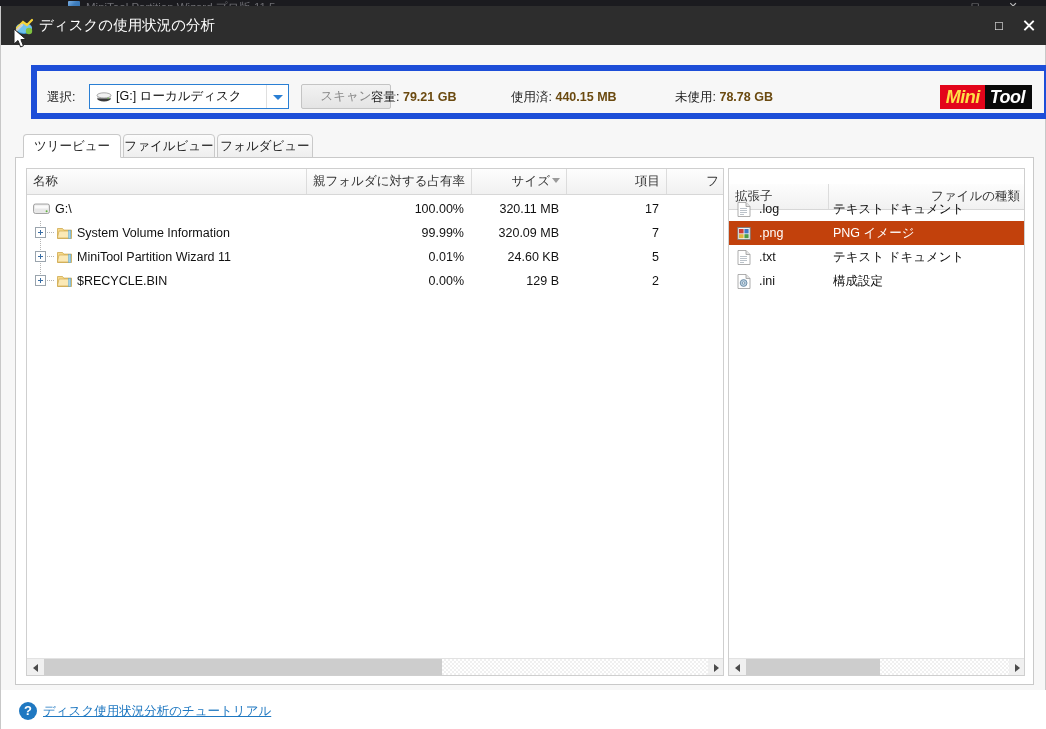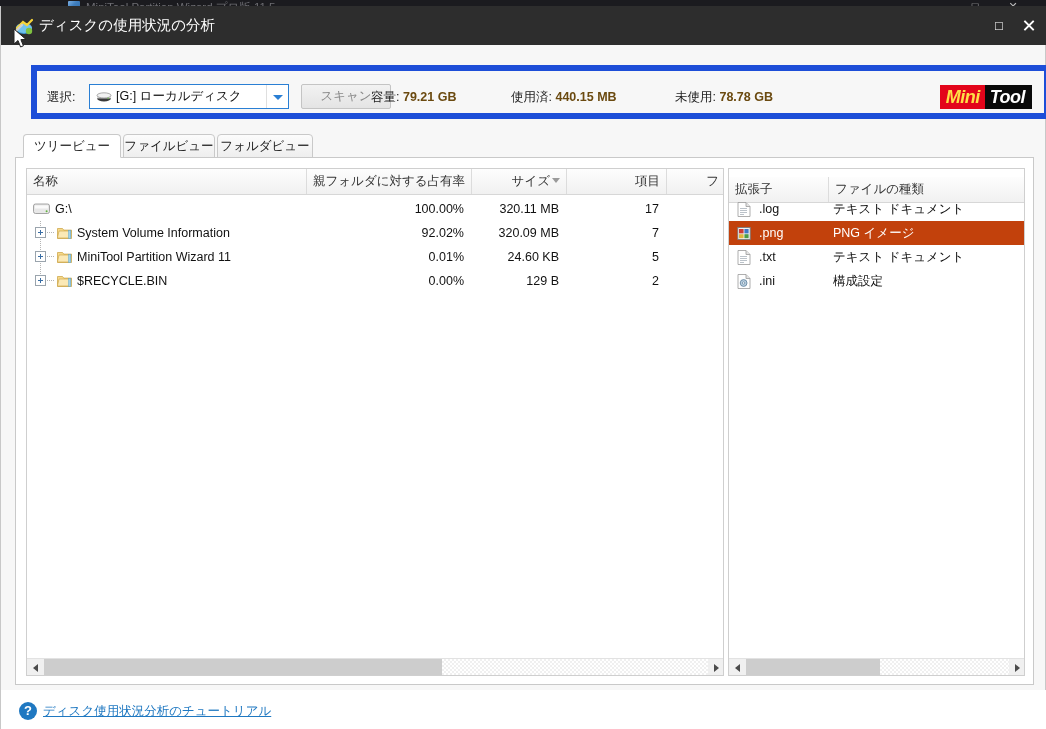--- a/index.html
+++ b/index.html
@@ -248,26 +248,26 @@
 
   
   #right-panel {
     position: absolute; left: 712px; top: 10px;
     width: 297px; height: 508px;
     background: #ffffff;
     border: 1px solid #cfcfcf;
     overflow: hidden;
   }
   #right-header {
-    position: absolute; left: 0; top: 8px; width: 297px; height: 26px;
+    position: absolute; left: 0; top: 15px; width: 297px; height: 26px;
     background: linear-gradient(#fdfdfd,#f1f1f1);
     border-bottom: 1px solid #d7d7d7;
   }
   #rh-ext  { left: 0px;   width: 100px; text-align: left; }
-  #rh-type { left: 100px; width: 197px; text-align: left; border-right: none; }
+  #rh-type { left: 100px; width: 197px; text-align: right; border-right: none; }
 
   .ext-row {
     position: absolute; left: 0; width: 297px; height: 24px;
   }
   .ext-row.selected { background: #c2410c; }
   .ext-row.selected .er-ext,
   .ext-row.selected .er-type { color: #ffffff; }
   .er-ext {
     position: absolute; left: 30px; top: 0; height: 24px; line-height: 24px;
     font-size: 12.5px; color: #111; white-space: nowrap;
@@ -424,21 +424,21 @@
       <div class="tree-row" style="top:52px;">
         <div class="dotline-v"></div>
         <div class="expander"></div>
         <div class="dotline-h"></div>
         <svg class="folder-icon" viewBox="0 0 15 13">
           <path d="M0.5 2.5 h5 l1.3 1.6 h7.7 v8.4 h-14 z" fill="#f7d98a" stroke="#c9a13f" stroke-width="0.7"></path>
           <path d="M2 5 h12 l-1.6 7 h-12 z" fill="#fbe9b6" stroke="#c9a13f" stroke-width="0.6"></path>
           <rect x="11.6" y="4.6" width="2.2" height="7.8" fill="#9fd2ee" stroke="#5ca5cf" stroke-width="0.5"></rect>
         </svg>
         <div class="tr-name" style="left:50px;">System Volume Information</div>
-        <div class="tr-num tr-ratio">92.02%</div>
+        <div class="tr-num tr-ratio">99.99%</div>
         <div class="tr-num tr-size">320.09 MB</div>
         <div class="tr-num tr-items">7</div>
       </div>
 
       <div class="tree-row" style="top:76px;">
         <div class="dotline-v"></div>
         <div class="expander"></div>
         <div class="dotline-h"></div>
         <svg class="folder-icon" viewBox="0 0 15 13">
           <path d="M0.5 2.5 h5 l1.3 1.6 h7.7 v8.4 h-14 z" fill="#f7d98a" stroke="#c9a13f" stroke-width="0.7"></path>

